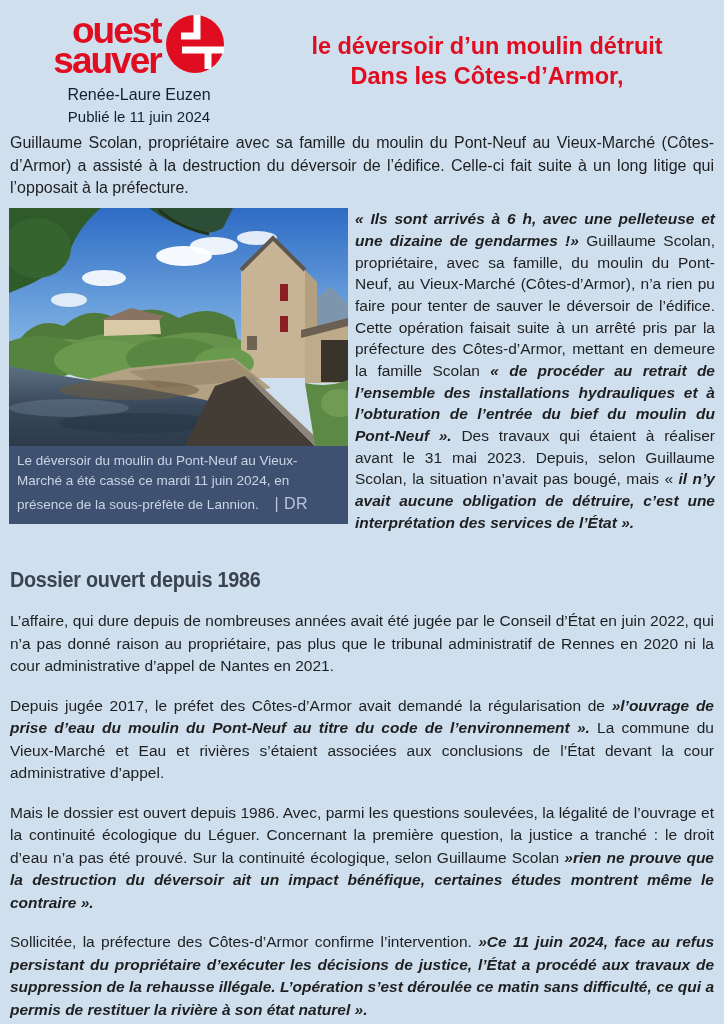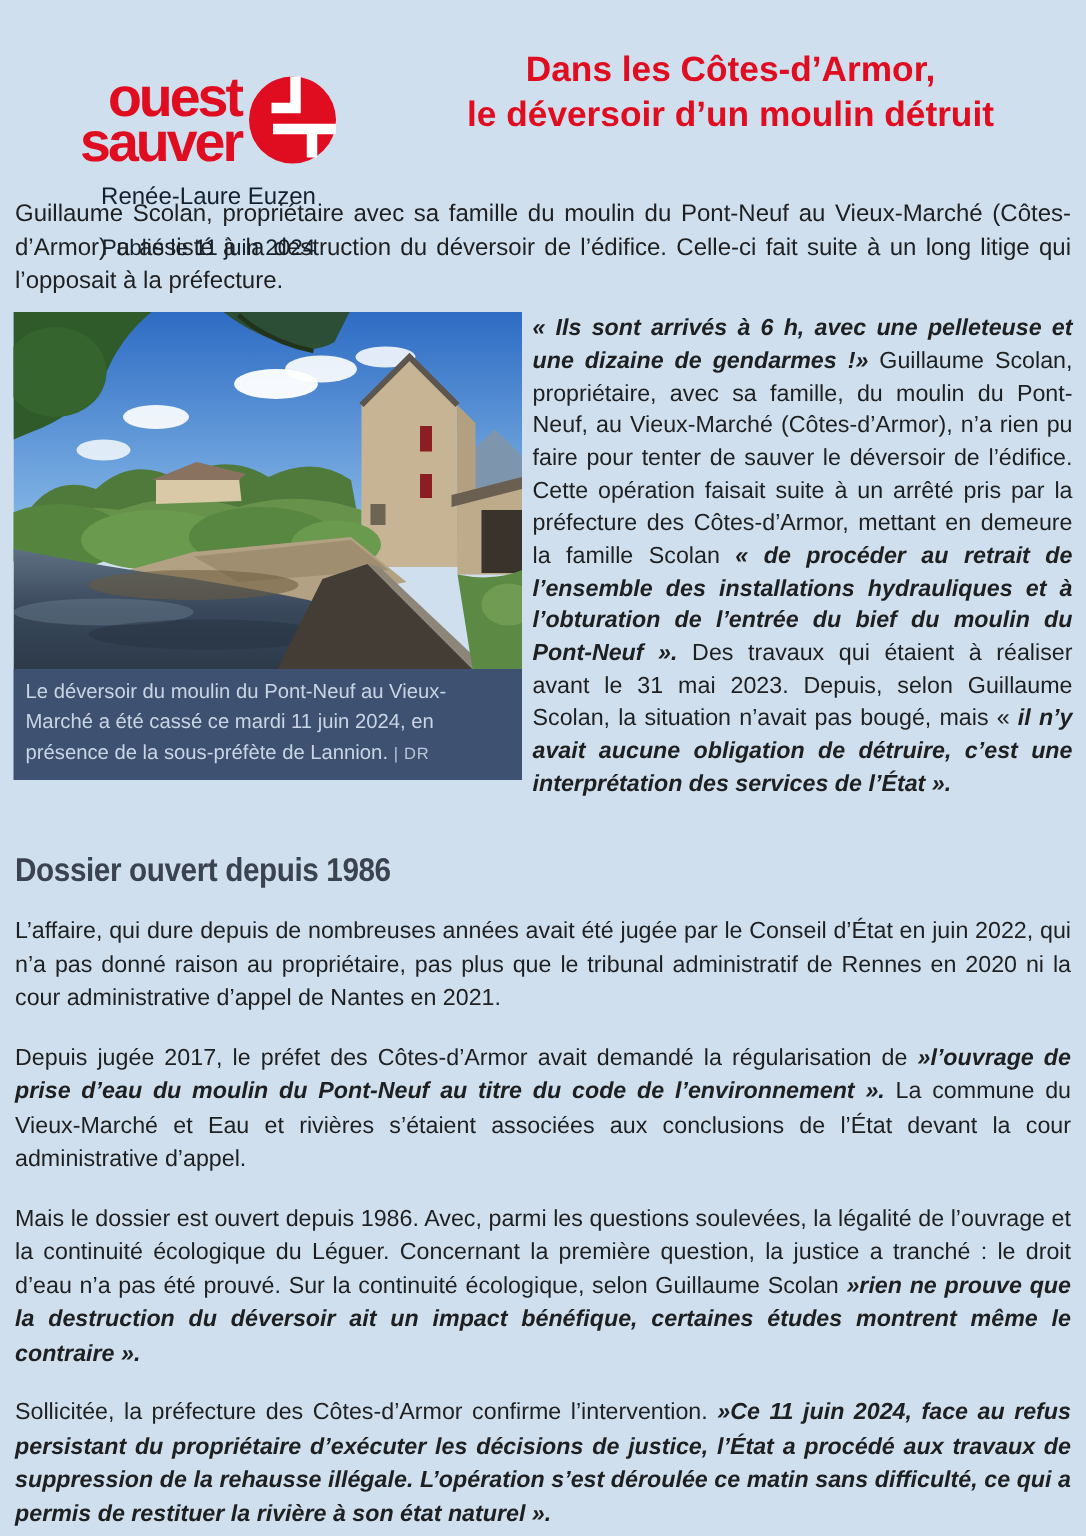--- a/index.html
+++ b/index.html
@@ -7,29 +7,29 @@
     width:724px;height:1024px;overflow:hidden;
     background:#cfdfee;
     font-family:"Liberation Sans",sans-serif;
     color:#1e1f21;
   }
   .page{position:relative;width:724px;height:1024px;padding:14px 9px 0 9px;box-sizing:border-box;}
 
   
   .masthead{display:flex;align-items:flex-start;height:112px;}
   .brand{width:260px;display:flex;flex-direction:column;align-items:center;}
-  .brand-row{display:flex;margin-top:36px;}
+  .brand-row{display:flex;align-items:center;}
   .logo-text{
     text-align:right;font-weight:bold;color:#e00c1f;
     font-size:37px;line-height:.8;letter-spacing:-2px;
     font-family:"Liberation Sans",sans-serif;
   }
   .logo-mark{margin-left:4px;}
   .byline{font-size:16px;color:#14202e;margin-top:8px;}
-  .published{font-size:15px;color:#14202e;margin-top:16px;}
+  .published{font-size:15px;color:#14202e;margin-top:4px;}
 
   .headline{
     flex:1;text-align:center;margin-top:18px;margin-right:10px;
     color:#e00c1f;font-weight:bold;font-size:23.5px;line-height:1.27;
   }
 
   
   .intro{
     font-size:16px;line-height:1.42;text-align:justify;
     margin:6px 1px 8px 1px;
@@ -37,21 +37,21 @@
   .q{font-weight:bold;font-style:italic;}
 
   .media-row{display:flex;align-items:flex-start;}
   .figure{width:339px;flex:0 0 339px;}
   .photo{display:block;width:339px;height:238px;}
   .caption{
     background:#3e5170;color:#c9d5e4;
     font-size:13.5px;line-height:1.5;
     padding:5px 8px 8px 8px;box-sizing:border-box;width:339px;
   }
-  .credit{font-size:11px;letter-spacing:.5px;color:#b9c6d8;}
+  .credit{font-size:16px;letter-spacing:.5px;color:#b9c6d8;margin-left:12px;}
   .quote-col{
     flex:1;padding-left:7px;
     font-size:15.5px;line-height:1.4;text-align:justify;
   }
 
   .section-heading{
     margin:34px 0 2px 1px;
     font-size:22px;font-weight:bold;color:#3b4350;
     letter-spacing:-.3px;
     transform:scaleX(.9);transform-origin:left center;
@@ -80,22 +80,22 @@
             <path d="M17,36 H59" fill="none" stroke="#ffffff" stroke-width="7"></path>
             <path d="M43,36 V55" fill="none" stroke="#ffffff" stroke-width="7"></path>
           </svg>
         </span>
       </div>
       <div class="byline">Renée-Laure Euzen</div>
       <div class="published">Publié le 11 juin 2024</div>
     </div>
 
     <div class="headline">
+      <div>le déversoir d’un moulin détruit</div>
       <div>Dans les Côtes-d’Armor,</div>
-      <div>le déversoir d’un moulin détruit</div>
     </div>
   </div>
 
   <p class="intro">Guillaume Scolan, propriétaire avec sa famille du moulin du Pont-Neuf au Vieux-Marché (Côtes-d’Armor) a assisté à la destruction du déversoir de l’édifice. Celle-ci fait suite à un long litige qui l’opposait à la préfecture.</p>
 
   <div class="media-row">
     <figure class="figure" style="margin:0">
       <svg class="photo" viewBox="0 0 339 238" preserveAspectRatio="none" aria-hidden="true">
         <defs>
           <linearGradient id="sky" x1="0" y1="0" x2="0" y2="1">

